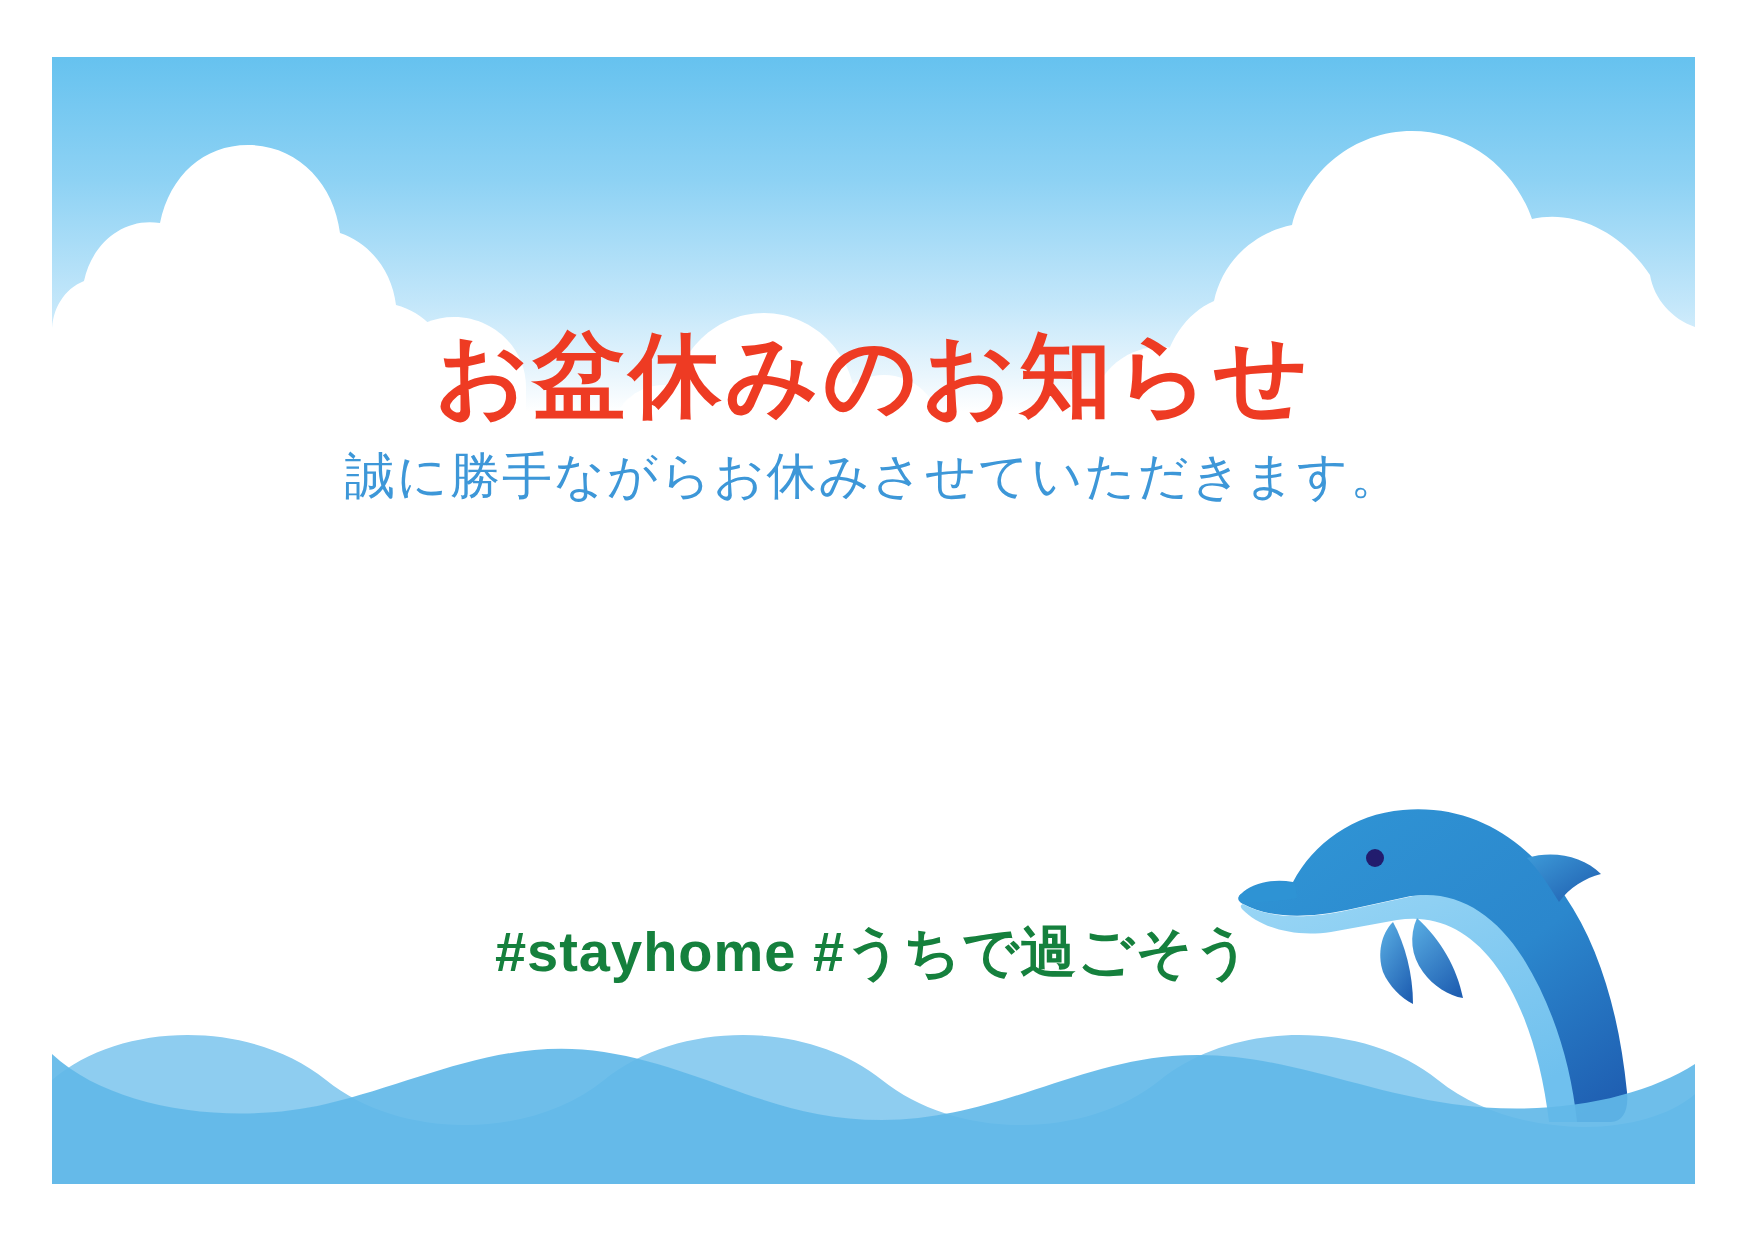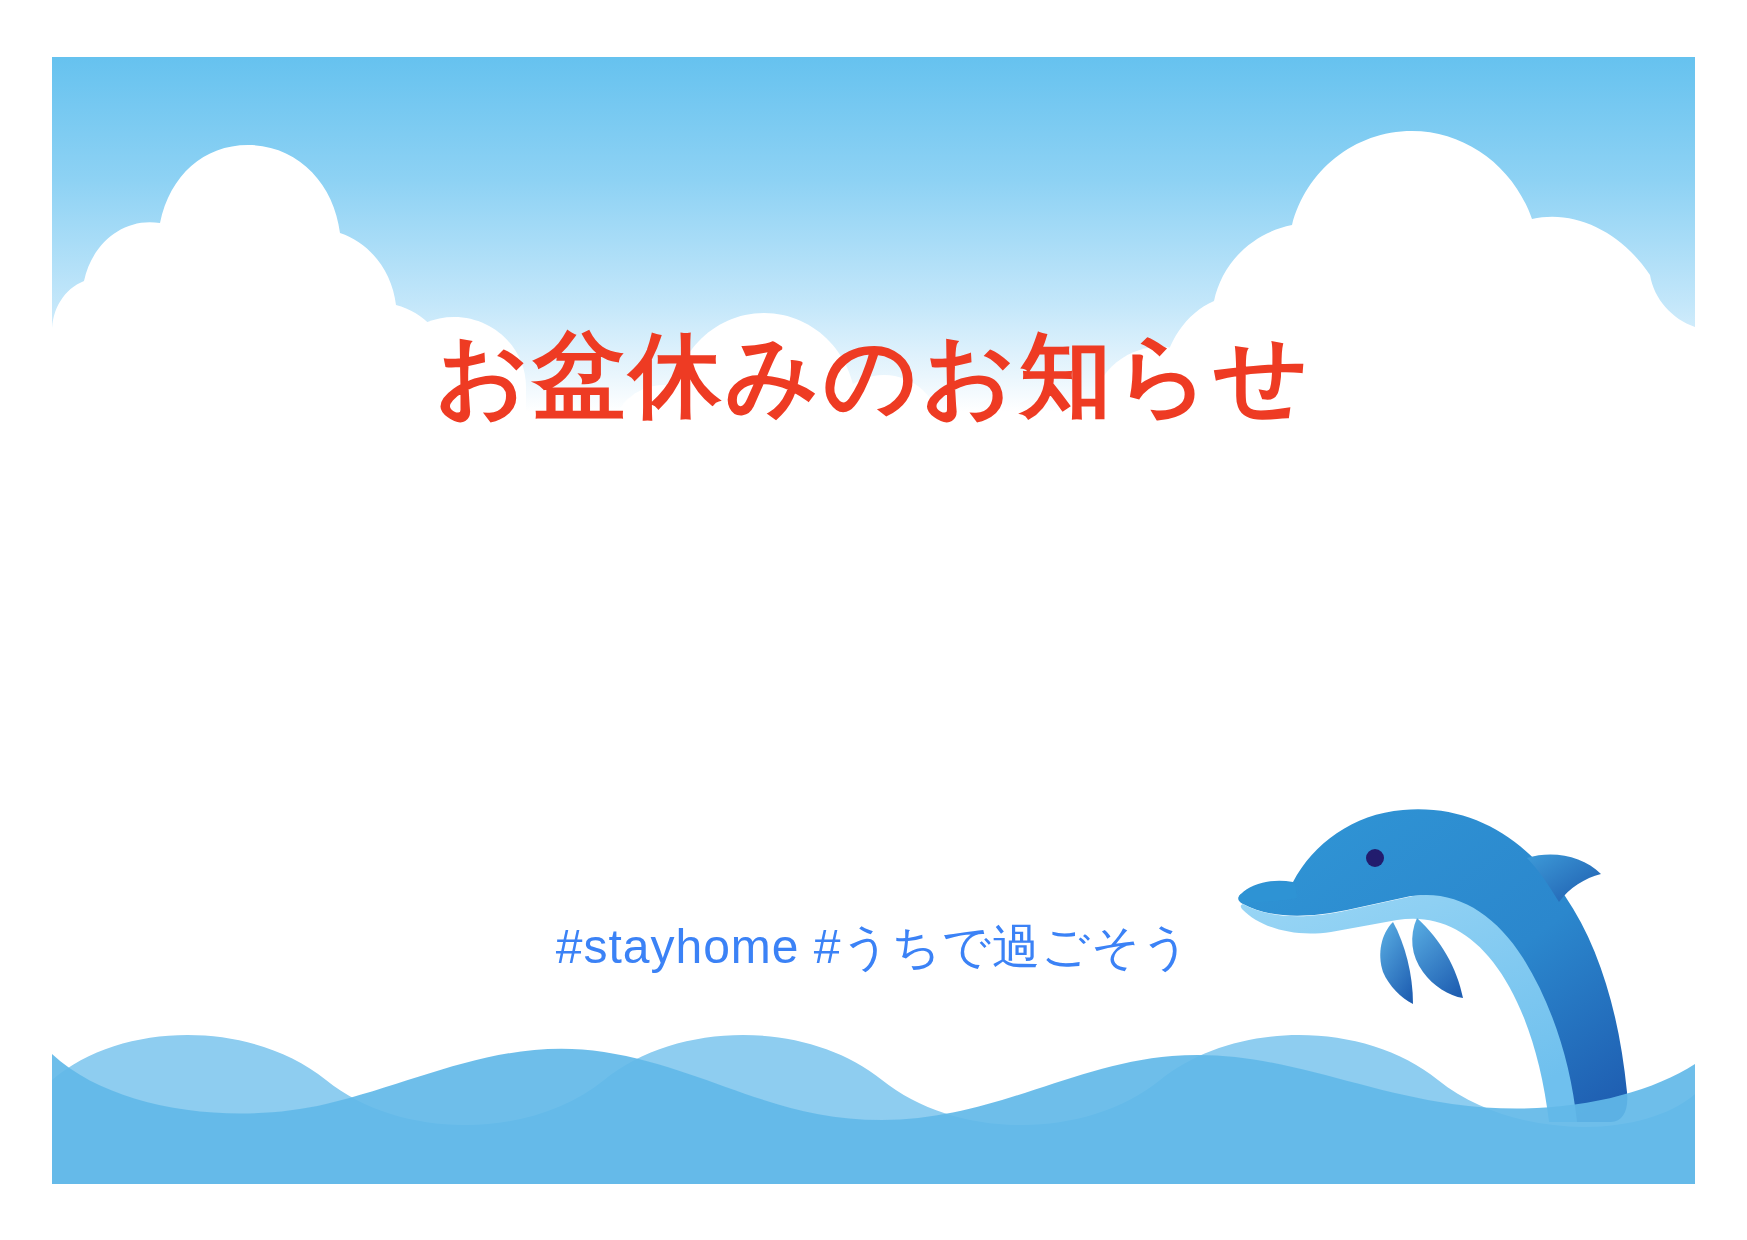--- a/index.html
+++ b/index.html
@@ -73,23 +73,23 @@
     font-weight:normal;
     letter-spacing:2px;
     line-height:1;
     white-space:nowrap;
   }
   .hashtags {
     position:absolute;
     top:858px;
     left:50%;
     transform:translateX(-50%);
-    color:#3b82f6;
-    font-size:48px;
-    font-weight:normal;
+    color:#15803d;
+    font-size:56px;
+    font-weight:bold;
     letter-spacing:1px;
     white-space:nowrap;
     z-index:5;
   }
 </style>
 </head>
 <body>
 
 <div id="poster">
 
@@ -142,20 +142,21 @@
                    C1146,290 1176,320 1176,356
                    L1176,420 Z"></path>
 
           <rect x="0" y="372" width="1643" height="48"></rect>
         </g>
       </svg>
     </div>
 
     <div class="textwrap">
       <div class="title">お盆休みのお知らせ</div>
+      <div class="subtitle">誠に勝手ながらお休みさせていただきます。</div>
     </div>
 
     <div class="hashtags">#stayhome #うちで過ごそう</div>
 
     <div class="dolphin">
       <svg viewBox="0 0 430 330" aria-hidden="true">
         <defs>
           <linearGradient id="gBody" x1="0.15" y1="0.1" x2="0.95" y2="0.95">
             <stop offset="0%" stop-color="#2f93d4"></stop>
             <stop offset="55%" stop-color="#2b87cd"></stop>

